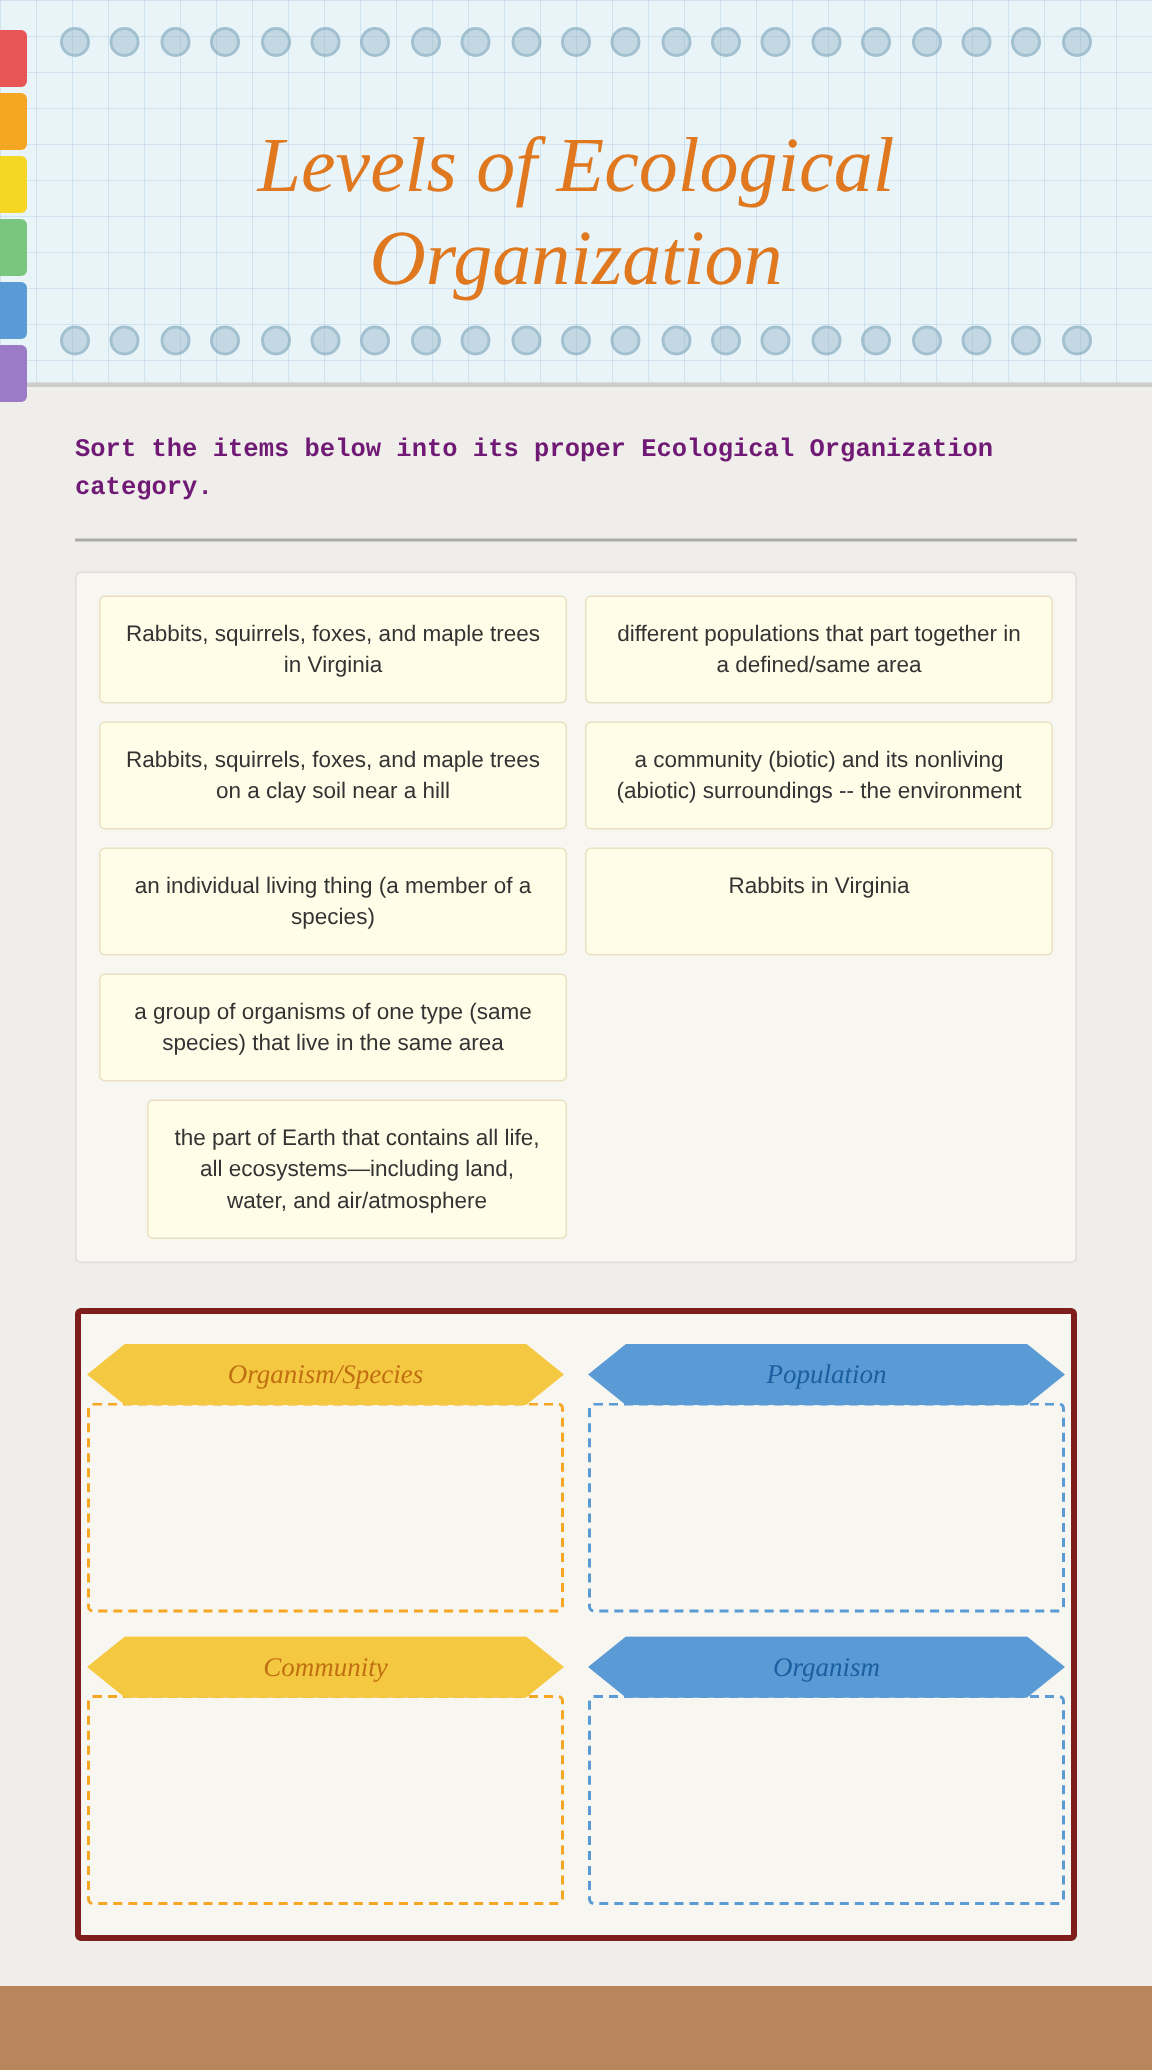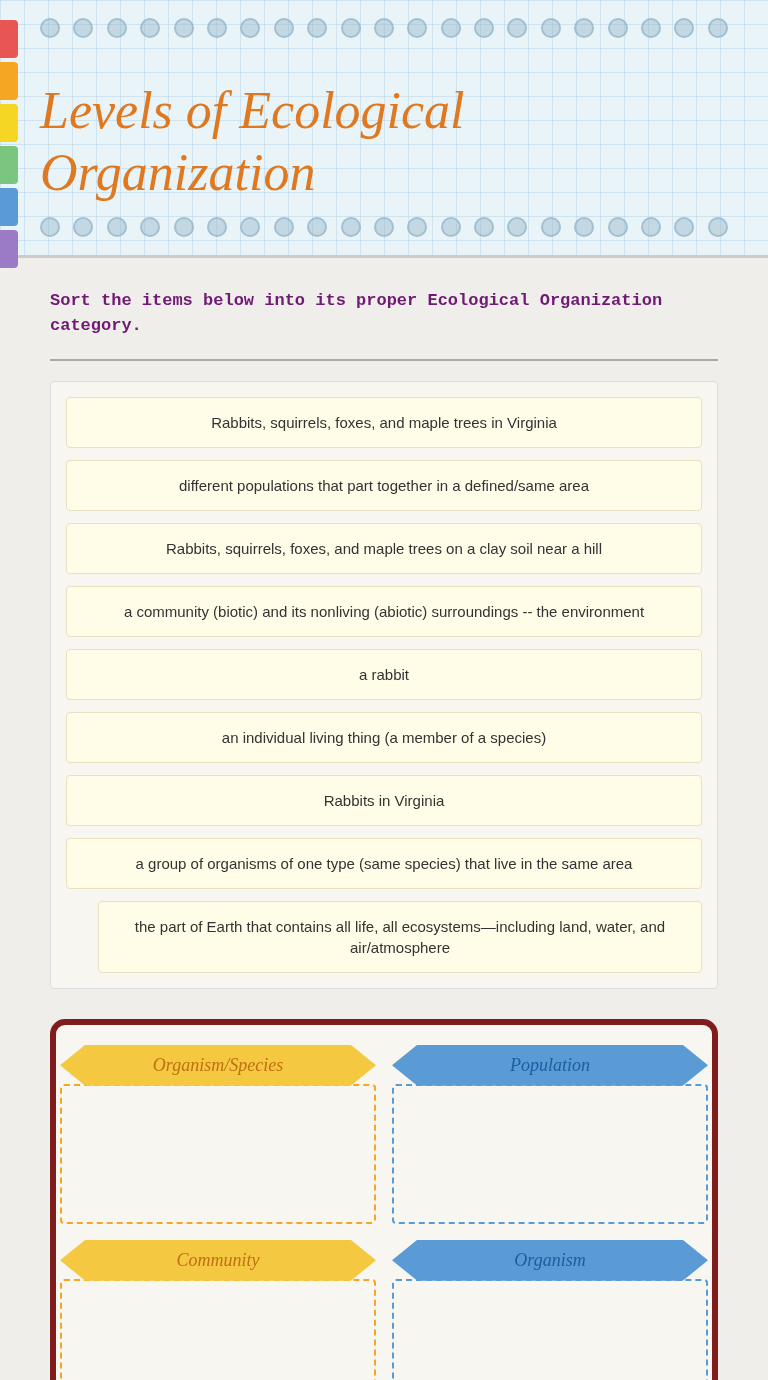--- a/index.html
+++ b/index.html
@@ -69,20 +69,21 @@
     .hole-punches-bottom {
       position: absolute;
       bottom: 18px;
       left: 40px;
       right: 40px;
       display: flex;
       justify-content: space-between;
     }
 
     .page-title {
+      text-align: center;
       color: #e07820;
       font-size: 52px;
       font-weight: normal;
       font-style: italic;
       line-height: 1.2;
       margin-top: 20px;
     }
 
     
     .main-content {
@@ -105,42 +106,42 @@
       margin-bottom: 20px;
     }
 
     
     .sort-grid {
       background-color: #f8f6f0;
       border: 1px solid #ddd;
       border-radius: 4px;
       padding: 15px;
       display: grid;
-      grid-template-columns: 1fr;
+      grid-template-columns: 1fr 1fr;
       gap: 12px;
       margin-bottom: 30px;
     }
 
     .sort-item {
       background-color: #fffde8;
       border: 1px solid #e8e0c0;
       border-radius: 4px;
       padding: 14px 16px;
       text-align: center;
       font-size: 15px;
       color: #333;
       line-height: 1.4;
       font-family: Arial, sans-serif;
     }
 
     
     .drop-zones {
       background-color: #f8f6f0;
-      border: 6px solid #7f1d1d;
-      border-radius: 15px;
+      border: 4px solid #7f1d1d;
+      border-radius: 4px;
       padding: 20px 4px;
       display: grid;
       grid-template-columns: 1fr 1fr;
       gap: 16px;
     }
 
     .drop-zone-wrapper {
       display: flex;
       flex-direction: column;
       align-items: stretch;
@@ -261,21 +262,20 @@
   <p class="instruction-text">Sort the items below into its proper Ecological Organization category.</p>
 
   <hr class="divider">
 
   <div class="sort-grid">
 
     <div class="sort-item">Rabbits, squirrels, foxes, and maple trees in Virginia</div>
     <div class="sort-item">different populations that part together in a defined/same area</div>
     <div class="sort-item">Rabbits, squirrels, foxes, and maple trees on a clay soil near a hill</div>
     <div class="sort-item">a community (biotic) and its nonliving (abiotic) surroundings -- the environment</div>
-    <div class="sort-item">a rabbit</div>
     <div class="sort-item">an individual living thing (a member of a species)</div>
     <div class="sort-item">Rabbits  in Virginia</div>
     <div class="sort-item">a group of organisms of one type (same species) that live in the same area</div>
     <div class="sort-item" style="grid-column: 1; margin-left: 32px;">the part of Earth that contains all life, all ecosystems—including land, water, and air/atmosphere</div>
 
   </div>
 
   <div class="drop-zones">
 
     <div class="drop-zone-wrapper">

